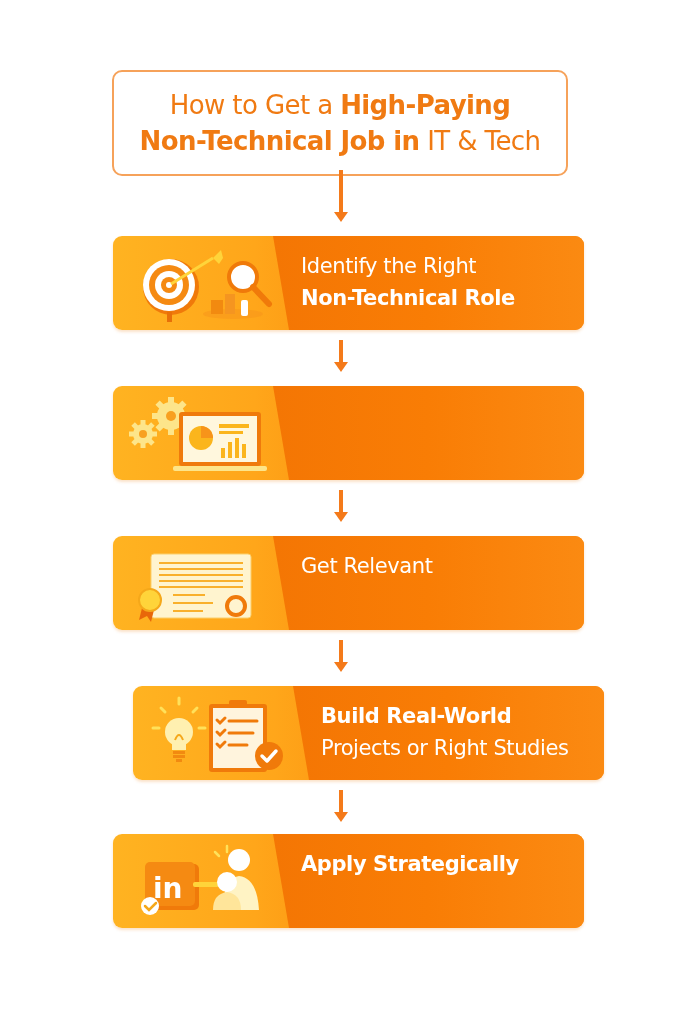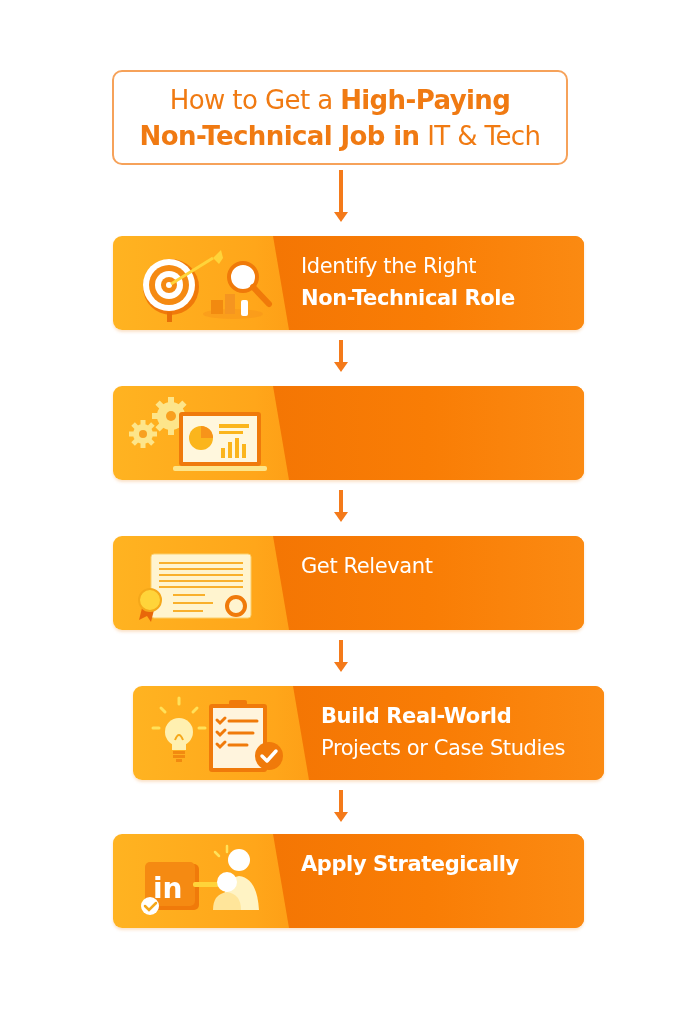--- a/index.html
+++ b/index.html
@@ -1,21 +1,21 @@
 <!DOCTYPE html>
 <html><head>
 <meta charset="utf-8">
 <style>
   html, body { margin:0; padding:0; }
   body {
     width:683px; height:1024px; background:#ffffff; position:relative; overflow:hidden;
     font-family:"DejaVu Sans", "Liberation Sans", sans-serif;
   }
   .title-box {
-    position:absolute; left:112px; top:70px; width:456px; height:95px;
+    position:absolute; left:112px; top:70px; width:456px; height:106px;
     border:2px solid #f6a25a; border-radius:10px; box-sizing:border-box;
     display:flex; flex-direction:column; align-items:center; justify-content:center;
     color:#f07a12; background:#fff;
   }
   .title-line { font-size:26px; line-height:36px; letter-spacing:-0.6px; white-space:nowrap; }
   .title-line b { font-weight:bold; }
   .arrow { position:absolute; left:334px; width:14px; }
   .arrow .shaft { position:absolute; left:5px; top:0; width:4px; background:#f47a1a; }
   .arrow .head { position:absolute; left:0; width:0; height:0;
     border-left:7px solid transparent; border-right:7px solid transparent; border-top:10px solid #f47a1a; }
@@ -184,21 +184,21 @@
           <line x1="86" y1="41" x2="110" y2="41"></line>
         <path d="M74,52 l3,3 l5,-5"></path>
           <line x1="86" y1="53" x2="104" y2="53"></line>
       </g>
       <circle cx="126" cy="64" r="14" fill="#f07a0a"></circle>
       <path d="M119,64 l5,5 l9,-10" stroke="#fff" stroke-width="3.5" fill="none" stroke-linecap="round" stroke-linejoin="round"></path>
     </svg>
   </div>
   <div class="text">
     <div class="line1 b">Build Real-World</div>
-    <div class="line2">Projects or Case Studies</div>
+    <div class="line2">Projects or Right Studies</div>
   </div>
 </div>
 
 <div class="step" style="top:834px;">
   <div class="right-panel"></div>
   <div class="icon-area">
     <svg width="150" height="82" viewBox="0 0 150 82">
       <rect x="24" y="24" width="52" height="46" rx="5" fill="#f07a0a"></rect>
       <rect x="22" y="22" width="50" height="44" rx="5" fill="#f58a12"></rect>
       <text x="30" y="58" font-family="DejaVu Sans, sans-serif" font-weight="bold" font-size="28" fill="#fff">in</text>

